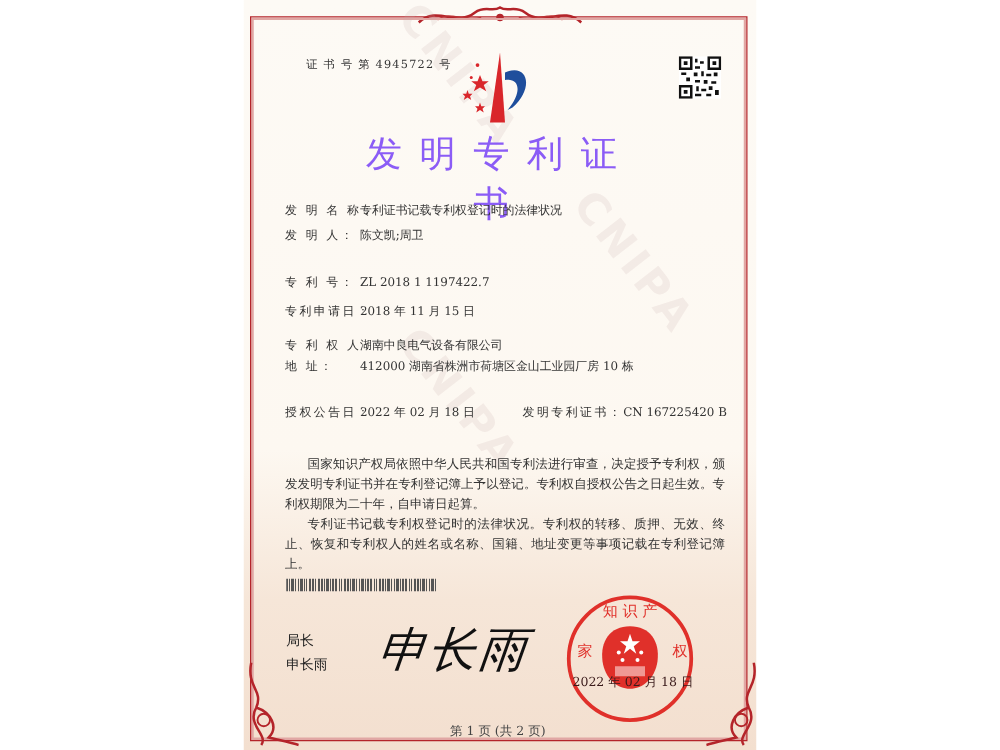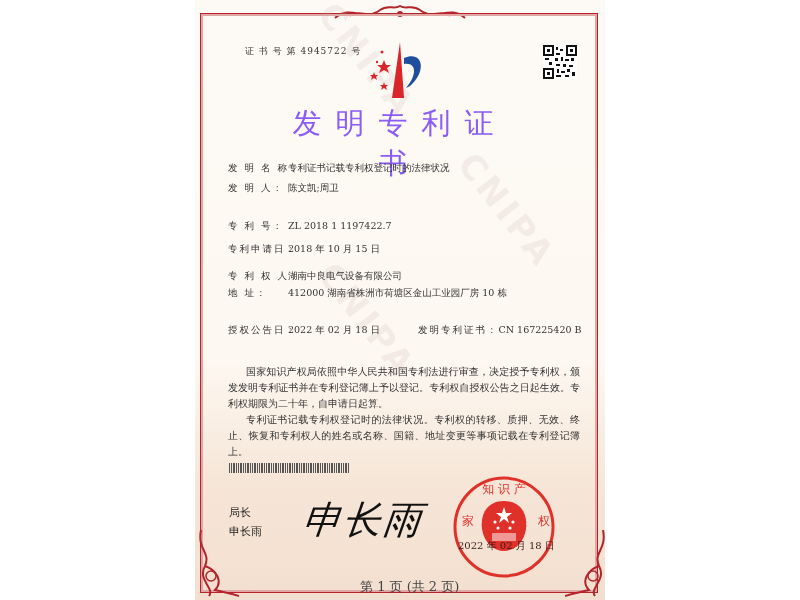--- a/index.html
+++ b/index.html
@@ -26,21 +26,21 @@
     .f2 { position:absolute; left:418px; font-size:9.5px; color:#333; white-space:nowrap; }
     .para { position:absolute; left:228px; width:352px; font-size:10px; line-height:16px; color:#333;
       text-indent:18px; text-align:justify;margin-top:16px; }
     .barcode { position:absolute; left:229px; top:463px; width:120px; height:10px;
       background: repeating-linear-gradient(90deg,#555 0 1px,transparent 1px 2px,#555 2px 3px,transparent 3px 4px,#555 4px 6px,transparent 6px 7px); }
     .sig-label { position:absolute; left:229px; font-family:Liberation Serif, serif; font-size:11px; color:#222; }
     .signature { position:absolute; left:303px; top:495px; font-size:38px; color:#111;
       font-family:"DejaVu Serif",serif; font-style:italic; letter-spacing:2px; transform:skewX(-6deg); }
     .seal { position:absolute; left:452px; top:475px; width:104px; height:104px; }
     .seal-date { position:absolute; left:458px; top:539px; font-size:10px; color:#3a1a1a; }
-    .page-no { position:absolute; left:360px; top:578px; font-size:13px; color:#444; }
+    .page-no { position:absolute; left:360px; top:578px; font-size:10px; color:#444; }
   </style>
 </head>
 <body>
 
 <div class="cert"></div>
 
 <svg class="ornament-top" viewBox="0 0 140 24">
   <path d="M5 18 C20 4, 35 22, 50 10 C58 4, 64 10, 70 6 C76 10, 82 4, 90 10 C105 22, 120 4, 135 18" stroke="#b4242a" stroke-width="2" fill="none"></path>
   <path d="M20 16 C30 8, 40 18, 55 14 M85 14 C100 18, 110 8, 120 16" stroke="#c9504f" stroke-width="1.2" fill="none"></path>
   <circle cx="70" cy="14" r="3" fill="#b4242a"></circle>
@@ -89,21 +89,21 @@
 <div class="field" style="top:162px">
   <span class="lbl">发 明 名 称：</span><span class="val">专利证书记载专利权登记时的法律状况</span>
 </div>
 <div class="field" style="top:182px">
   <span class="lbl">发  明  人：</span><span class="val">陈文凯;周卫</span>
 </div>
 <div class="field" style="top:220px">
   <span class="lbl">专  利  号：</span><span class="val">ZL 2018 1 1197422.7</span>
 </div>
 <div class="field" style="top:243px">
-  <span class="lbl">专利申请日：</span><span class="val">2018 年 10 月 15 日</span>
+  <span class="lbl">专利申请日：</span><span class="val">2018 年 11 月 15 日</span>
 </div>
 <div class="field" style="top:270px">
   <span class="lbl">专 利 权 人：</span><span class="val">湖南中良电气设备有限公司</span>
 </div>
 <div class="field" style="top:287px">
   <span class="lbl">地      址：</span><span class="val">412000 湖南省株洲市荷塘区金山工业园厂房 10 栋</span>
 </div>
 <div class="field" style="top:324px">
   <span class="lbl">授权公告日：</span><span class="val">2022 年 02 月 18 日</span>
 </div>

